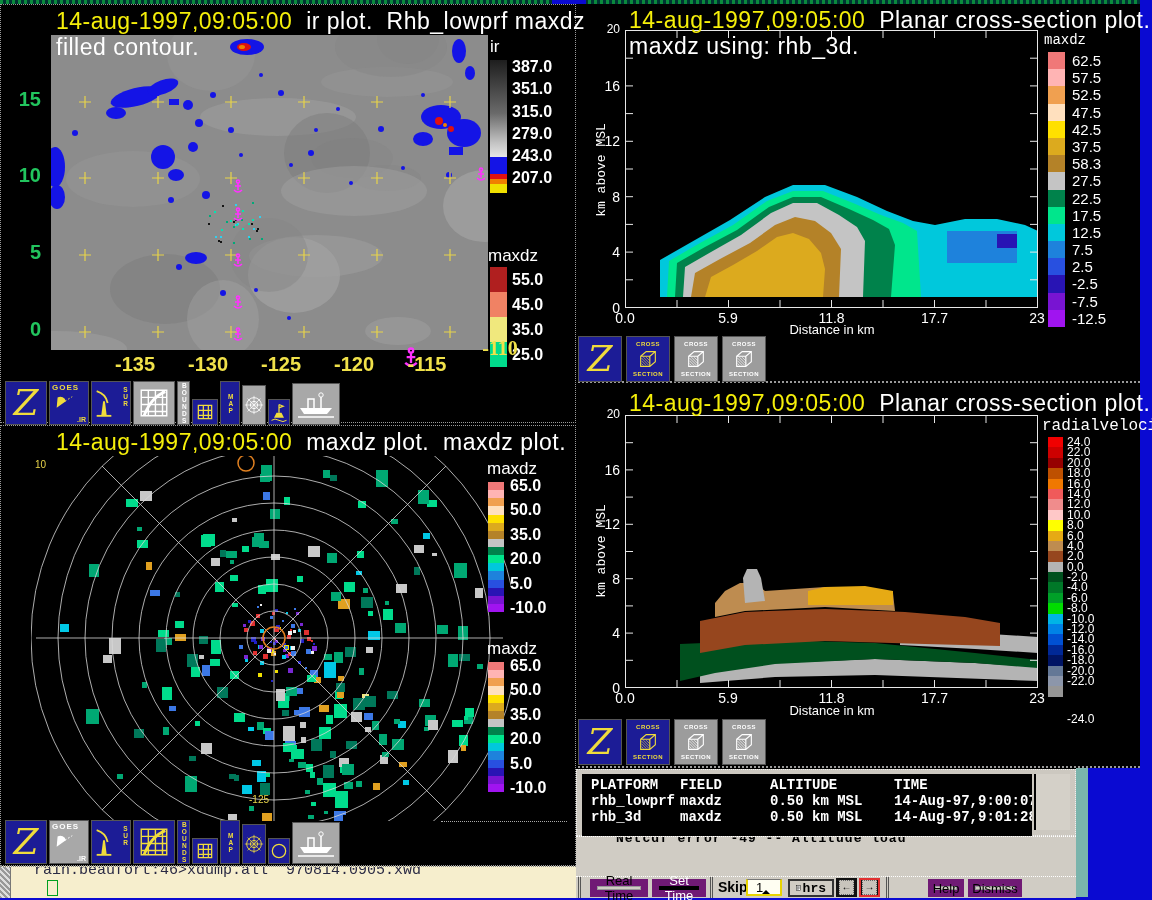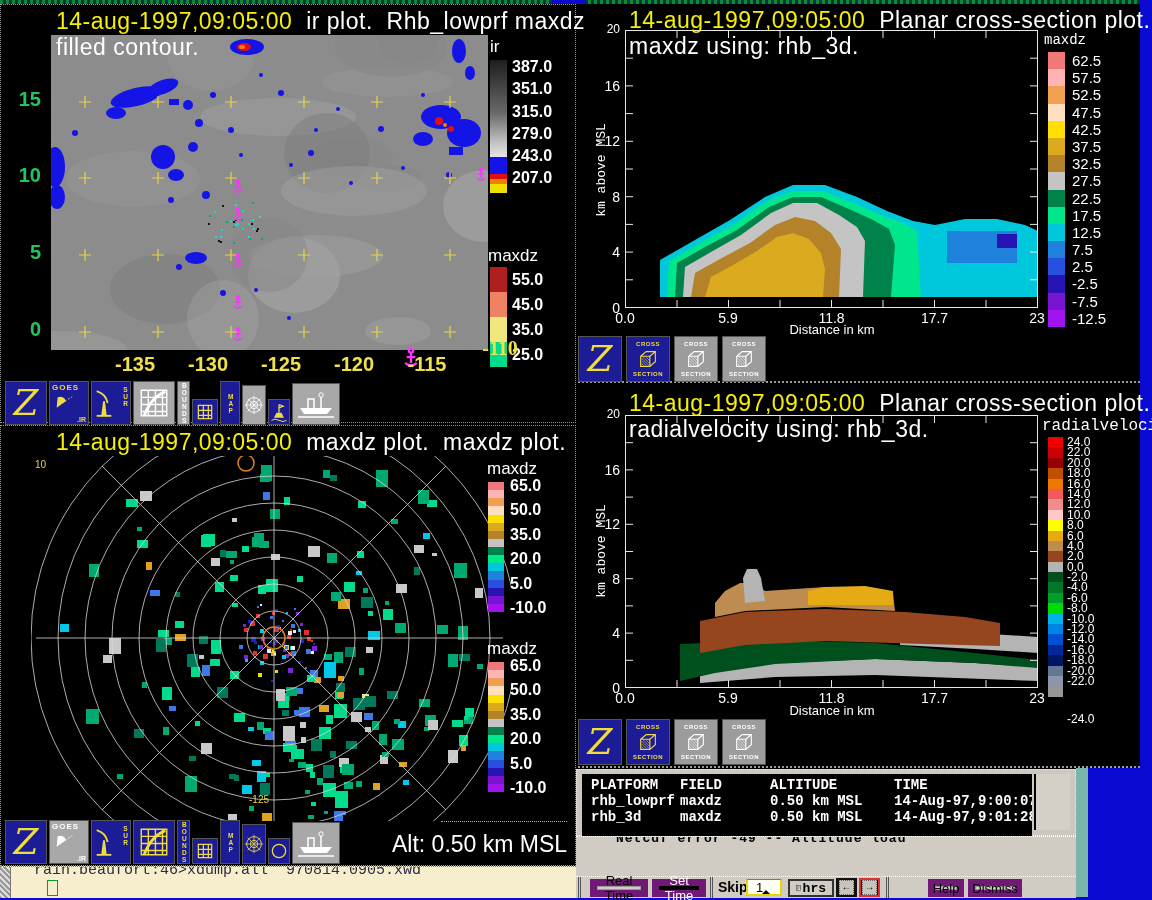--- a/index.html
+++ b/index.html
@@ -353,21 +353,21 @@
       <div style="width: 100%; height: 17.2px; background: rgb(120, 20, 210);"></div>
       <div style="width: 100%; height: 17.2px; background: rgb(160, 20, 240);"></div>
     </div>
   <div class="cb-ticks" style="left:1072px;top:52px;font-size:15px;">
       <div class="cb-tick" style="height: 17.2px; line-height: 17.2px;">62.5</div>
       <div class="cb-tick" style="height: 17.2px; line-height: 17.2px;">57.5</div>
       <div class="cb-tick" style="height: 17.2px; line-height: 17.2px;">52.5</div>
       <div class="cb-tick" style="height: 17.2px; line-height: 17.2px;">47.5</div>
       <div class="cb-tick" style="height: 17.2px; line-height: 17.2px;">42.5</div>
       <div class="cb-tick" style="height: 17.2px; line-height: 17.2px;">37.5</div>
-      <div class="cb-tick" style="height: 17.2px; line-height: 17.2px;">32.5</div>
+      <div class="cb-tick" style="height: 17.2px; line-height: 17.2px;">58.3</div>
       <div class="cb-tick" style="height: 17.2px; line-height: 17.2px;">27.5</div>
       <div class="cb-tick" style="height: 17.2px; line-height: 17.2px;">22.5</div>
       <div class="cb-tick" style="height: 17.2px; line-height: 17.2px;">17.5</div>
       <div class="cb-tick" style="height: 17.2px; line-height: 17.2px;">12.5</div>
       <div class="cb-tick" style="height: 17.2px; line-height: 17.2px;">7.5</div>
       <div class="cb-tick" style="height: 17.2px; line-height: 17.2px;">2.5</div>
       <div class="cb-tick" style="height: 17.2px; line-height: 17.2px;">-2.5</div>
       <div class="cb-tick" style="height: 17.2px; line-height: 17.2px;">-7.5</div>
       <div class="cb-tick" style="height: 17.2px; line-height: 17.2px;">-12.5</div>
     </div>
@@ -719,26 +719,24 @@
         <div style="position: absolute; left: 0px; top: -4.9375px;">65.0</div>
         <div style="position: absolute; left: 0px; top: 19.4375px;">50.0</div>
         <div style="position: absolute; left: 0px; top: 43.8125px;">35.0</div>
         <div style="position: absolute; left: 0px; top: 68.1875px;">20.0</div>
         <div style="position: absolute; left: 0px; top: 92.5625px;">5.0</div>
         <div style="position: absolute; left: 0px; top: 116.938px;">-10.0</div>
       </div>
 
     <div class="abs" style="left:440px;top:395px;width:126px;border-top:1px dotted #aaa;"></div>
   </section>
-  <div id="alt-label">Alt: 0.50 km MSL</div>
 
   <section class="panel" id="panel-br" style="left:578px;top:387px;width:562px;height:381px;border:none;border-bottom:2px dotted #9a9a9a;">
   </section>
   <div class="ptitle" style="left:582px;top:390px;"><span class="ts">14-aug-1997,09:05:00</span><span>  Planar cross-section plot.  Contour of</span></div>
-  <div class="ptitle" style="left:582px;top:416px;">radialvelocity using: rhb_3d.</div>
 
   <div class="ylabv" style="left:601px;top:551px;">km above MSL</div>
   <div id="br-ylabels" style="position: absolute; left: 594px; top: 0px; width: 26px;">
       <div class="ytick" style="top: 407px; font-size: 12px;">20</div>
       <div class="ytick" style="top: 461.6px;">16</div>
       <div class="ytick" style="top: 516.2px;">12</div>
       <div class="ytick" style="top: 570.8px;">8</div>
       <div class="ytick" style="top: 625.4px;">4</div>
       <div class="ytick" style="top: 680px;">0</div>
     </div>

